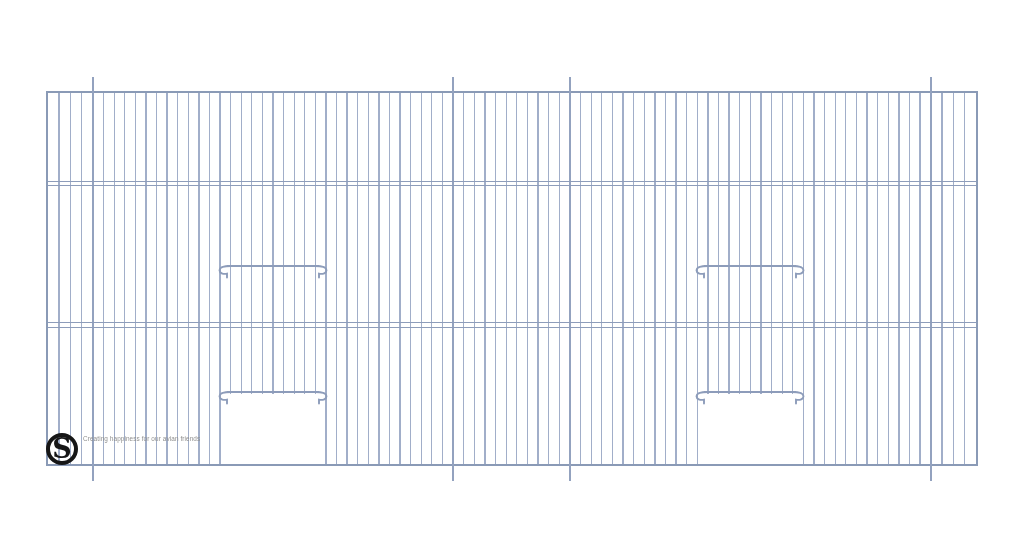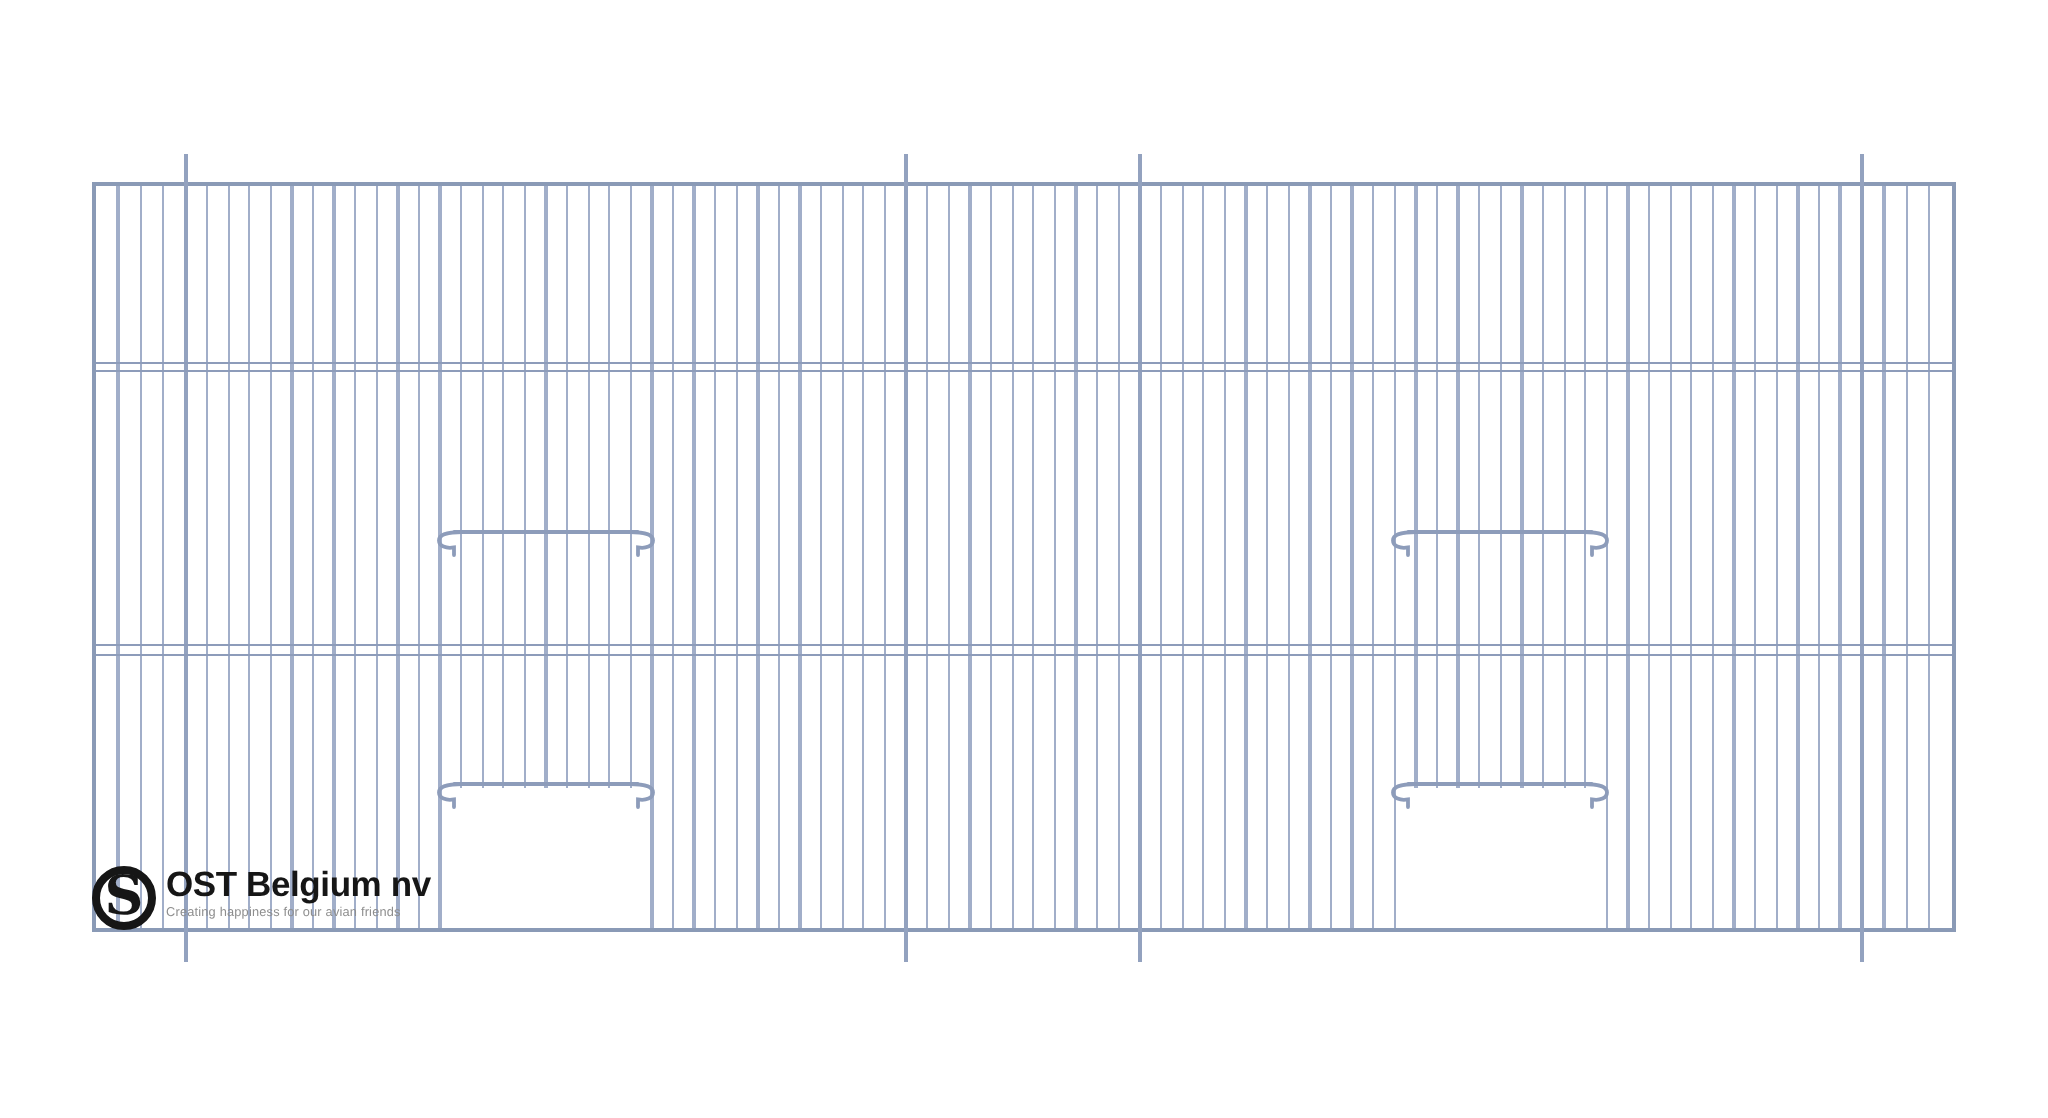--- a/index.html
+++ b/index.html
@@ -173,18 +173,17 @@
                M 17 4 C 8.5 4 5.5 5.6 5.5 8.2 C 5.5 11 9 12.4 13 11.7 L 13 15.5
                M 101 4 C 109.5 4 112.5 5.6 112.5 8.2 C 112.5 11 109 12.4 105 11.7 L 105 15.5"></path>
     </svg>
   </div>
 
   <div class="logo">
     <div class="logo-ring">
       <span>S</span>
     </div>
     <div class="logo-texts">
-      <div class="logo-company">OST Belgium nv</div>
       <div class="logo-tagline">Creating happiness for our avian friends</div>
     </div>
   </div>
 
 </div>
 
 </body></html>

